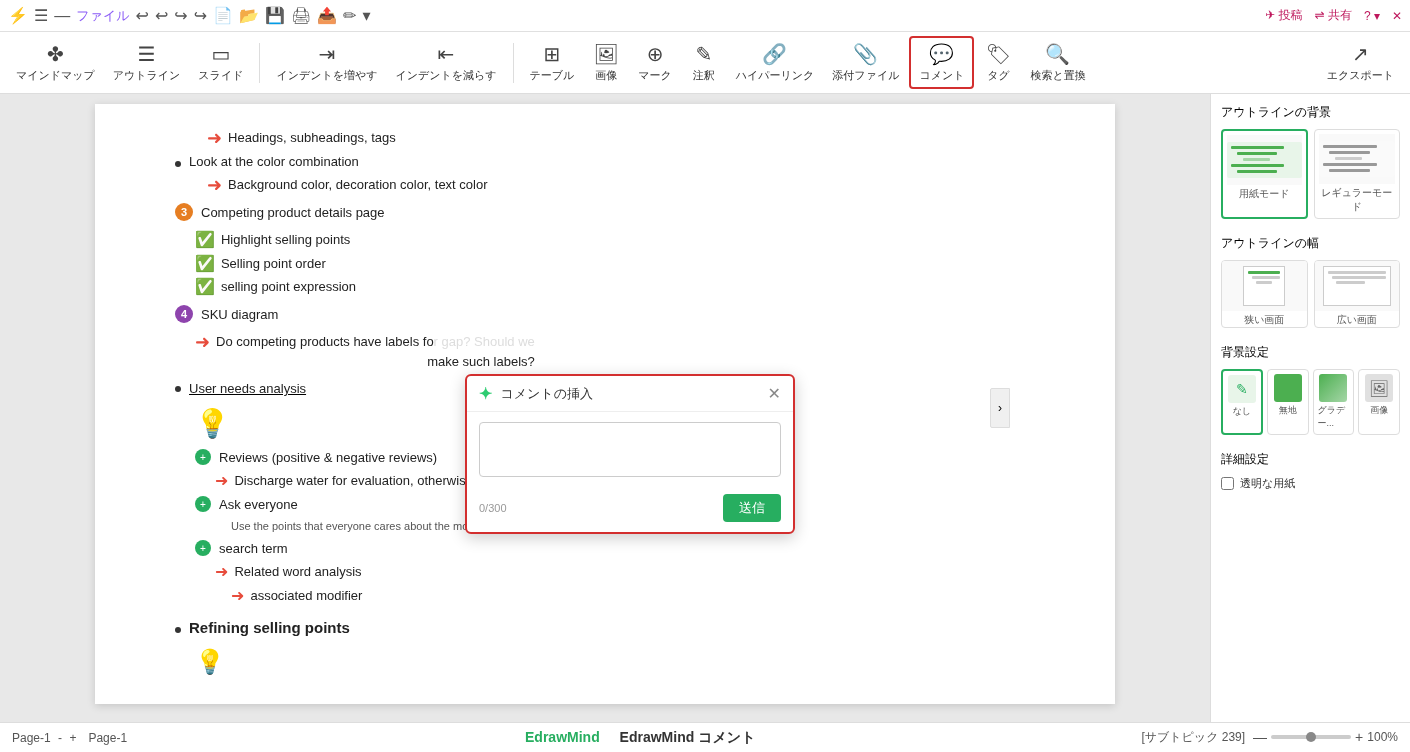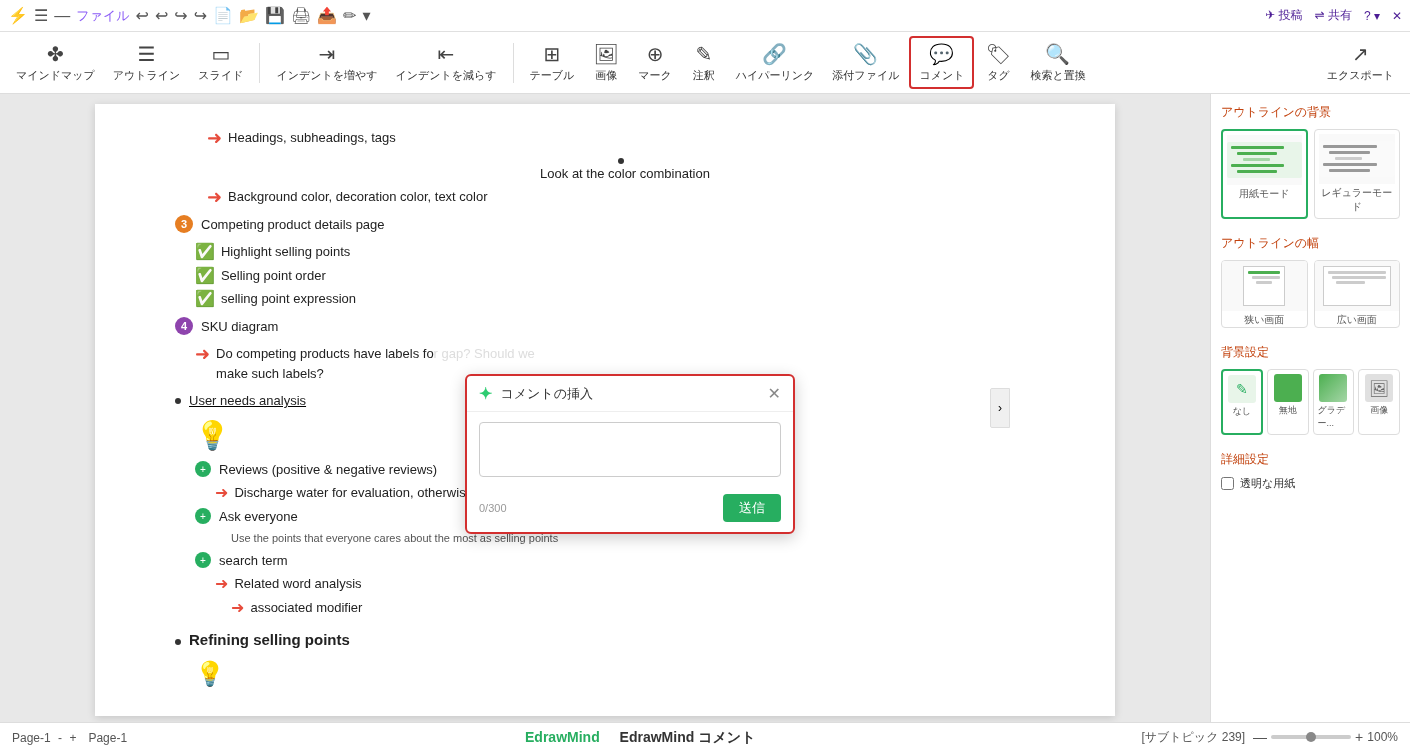--- a/index.html
+++ b/index.html
@@ -13,21 +13,21 @@
       align-items: center;
       padding: 0 8px;
       border-bottom: 1px solid #e0e0e0;
       gap: 8px;
       flex-shrink: 0;
     }
     .title-bar-left { display: flex; align-items: center; gap: 6px; }
     .title-bar-icon { font-size: 16px; color: #555; cursor: pointer; }
     .title-bar-text { font-size: 13px; color: #8b5cf6; }
     .title-bar-spacer { flex: 1; }
-    .title-bar-right { display: flex; align-items: center; gap: 12px; font-size: 12px; color: #4c1d95; }
+    .title-bar-right { display: flex; align-items: center; gap: 12px; font-size: 12px; color: #be185d; }
 
     
     .toolbar {
       height: 62px;
       background: #fff;
       border-bottom: 1px solid #ddd;
       display: flex;
       align-items: center;
       padding: 0 8px;
       gap: 4px;
@@ -80,21 +80,21 @@
     .page-content {
       background: #fff;
       margin: 10px auto;
       width: 1020px;
       min-height: 600px;
       padding: 20px 40px;
       position: relative;
       box-shadow: 0 2px 8px rgba(0,0,0,0.15);
     }
 
-    .item-text { font-size: 13px; color: #222; line-height: 1.5; }
+    .item-text { font-size: 13px; color: #222; line-height: 1.5; text-align: right; }
     .item-text.small { font-size: 11px; color: #555; }
     .item-text.bold { font-weight: bold; font-size: 15px; }
 
     
     .comment-dialog {
       position: absolute;
       top: 270px;
       left: 370px;
       width: 330px;
       background: #fff;
@@ -143,21 +143,21 @@
 
     
     .right-sidebar {
       width: 200px;
       background: #fff;
       border-left: 1px solid #ddd;
       padding: 10px;
       overflow-y: auto;
       flex-shrink: 0;
     }
-    .sidebar-section-title { font-size: 12px; color: #c2410c; margin-bottom: 8px; font-weight: 500; }
+    .sidebar-section-title { font-size: 12px; color: #000000; margin-bottom: 8px; font-weight: 500; }
     .sidebar-section { margin-bottom: 16px; }
     .sidebar-toggle { width: 20px; height: 40px; background: #f0f0f0; border: 1px solid #ddd; display: flex; align-items: center; justify-content: center; cursor: pointer; border-radius: 2px 0 0 2px; position: absolute; right: 200px; top: 50%; transform: translateY(-50%); z-index: 10; font-size: 12px; }
 
     .theme-grid { display: grid; grid-template-columns: 1fr 1fr; gap: 6px; margin-bottom: 12px; }
     .theme-item {
       border: 1px solid #ddd;
       border-radius: 4px;
       overflow: hidden;
       cursor: pointer;
       padding: 4px;
@@ -347,21 +347,21 @@
     <div class="page-canvas">
       <div class="page-content">
 
         <div style="padding-left: 40px;">
 
           <div style="display:flex;align-items:center;margin:4px 0;padding-left:32px;">
             <span style="margin-right:6px; color:#e74c3c; font-size:18px; line-height:1;">➜</span>
             <span class="item-text">Headings, subheadings, tags</span>
           </div>
 
-          <div style="display:flex;align-items:center;margin:4px 0;flex-direction:column;">
+          <div style="display:flex;align-items:center;margin:4px 0;">
             <span style="width:6px;height:6px;background:#333;border-radius:50%;margin-right:8px;flex-shrink:0;margin-top:6px;"></span>
             <span class="item-text">Look at the color combination</span>
           </div>
 
           <div style="display:flex;align-items:center;margin:4px 0;padding-left:32px;">
             <span style="margin-right:6px; color:#e74c3c; font-size:18px; line-height:1;">➜</span>
             <span class="item-text">Background color, decoration color, text color</span>
           </div>
 
           <div style="display:flex;align-items:center;margin:8px 0;">

